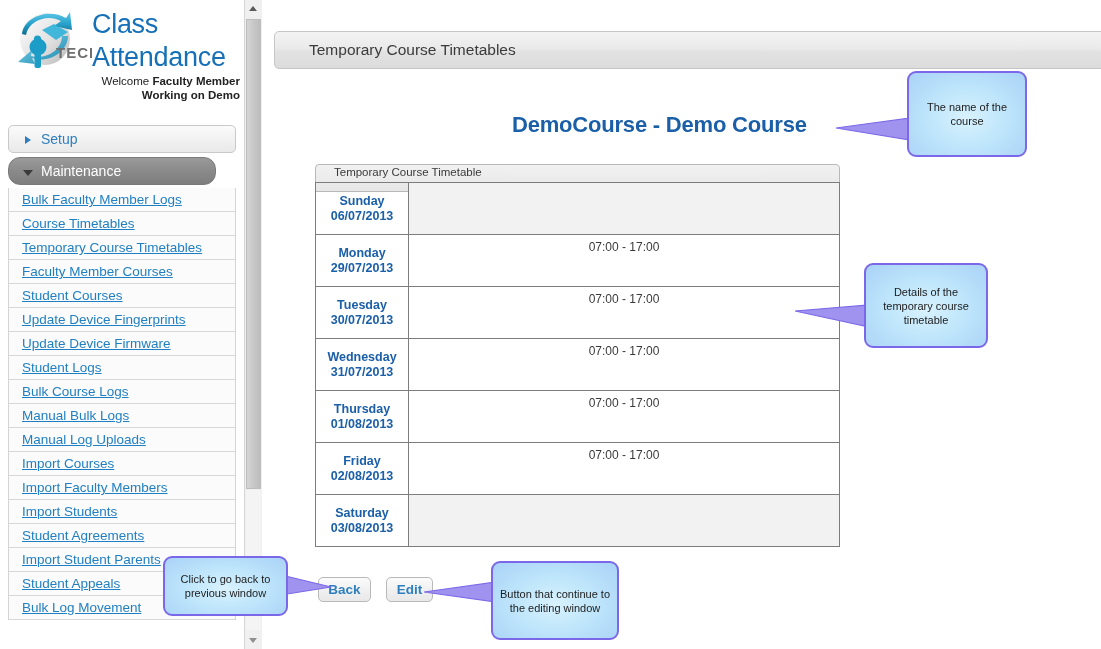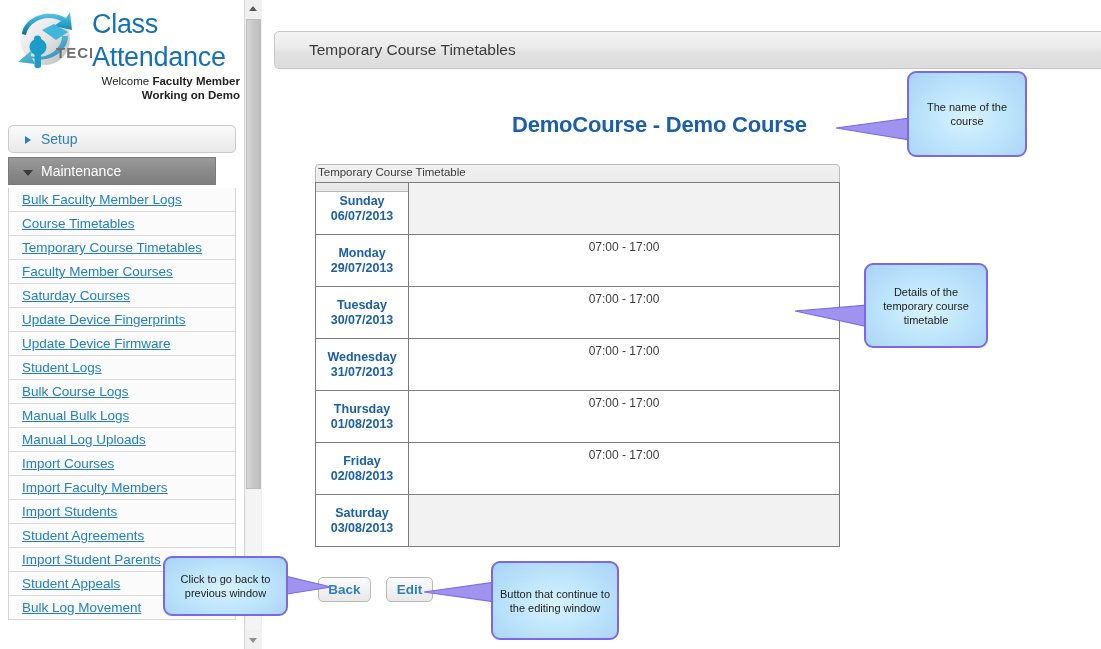--- a/index.html
+++ b/index.html
@@ -39,21 +39,21 @@
   }
   #acc-setup {
     top:125px;
     background:linear-gradient(to bottom,#fbfbfb 0%,#f2f2f2 50%,#e9e9e9 100%);
     color:#2f7fbf;
     padding-left:48px;
   }
   #acc-maint {
     top:157px; left:8px; width:208px;
     background:linear-gradient(to bottom,#9a9a9a 0%,#8a8a8a 50%,#7e7e7e 100%);
-    color:#ffffff; border-color:#7a7a7a; border-radius:0;
+    color:#ffffff; border-color:#7a7a7a; border-radius:12px;
   }
   .acc-label { position:absolute; left:32px; top:0; }
   .acc-arrow { position:absolute; left:16px; top:10px; width:0;height:0; }
   .acc-arrow.right {
     border-left:6px solid #2f7fbf; border-top:4px solid transparent;
     border-bottom:4px solid transparent;
   }
   .acc-arrow.down {
     left:14px; top:12px;
     border-top:6px solid #3a3a3a; border-left:5px solid transparent;
@@ -112,21 +112,21 @@
     position:absolute; left:250px; top:112px;
     font-size:22px; font-weight:bold; color:#1a5fa8;
     letter-spacing:-0.2px; white-space:nowrap;
   }
 
   #tt-caption {
     position:absolute; left:53px; top:164px; width:525px; height:28px;
     background:linear-gradient(to bottom,#f1f1f1 0%,#e7e7e7 100%);
     border:1px solid #b8b8b8; border-radius:4px 4px 2px 2px;
     box-sizing:border-box; font-size:11.5px; color:#3a3a3a;
-    line-height:14px; padding-left:2px;
+    line-height:14px; padding-left:18px;
   }
 
   #timetable {
     position:absolute; left:53px; top:182px; width:525px;
     border-collapse:collapse; table-layout:fixed;
   }
   #timetable td { border:1px solid #7d7d7d; box-sizing:border-box; }
   .tt-day {
     width:93px; height:52px; text-align:center; vertical-align:middle;
     color:#1a5fa8; font-size:12.5px; font-weight:bold; line-height:15px;
@@ -222,21 +222,21 @@
     <div class="accordion" id="acc-maint">
       <span class="acc-arrow down"></span>
       <span class="acc-label">Maintenance</span>
     </div>
 
     <div id="menu">
       <div class="menu-item"><span>Bulk Faculty Member Logs</span></div>
       <div class="menu-item"><span>Course Timetables</span></div>
       <div class="menu-item"><span>Temporary Course Timetables</span></div>
       <div class="menu-item"><span>Faculty Member Courses</span></div>
-      <div class="menu-item"><span>Saturday Courses</span></div>
+      <div class="menu-item"><span>Student Courses</span></div>
       <div class="menu-item"><span>Update Device Fingerprints</span></div>
       <div class="menu-item"><span>Update Device Firmware</span></div>
       <div class="menu-item"><span>Student Logs</span></div>
       <div class="menu-item"><span>Bulk Course Logs</span></div>
       <div class="menu-item"><span>Manual Bulk Logs</span></div>
       <div class="menu-item"><span>Manual Log Uploads</span></div>
       <div class="menu-item"><span>Import Courses</span></div>
       <div class="menu-item"><span>Import Faculty Members</span></div>
       <div class="menu-item"><span>Import Students</span></div>
       <div class="menu-item"><span>Student Agreements</span></div>

